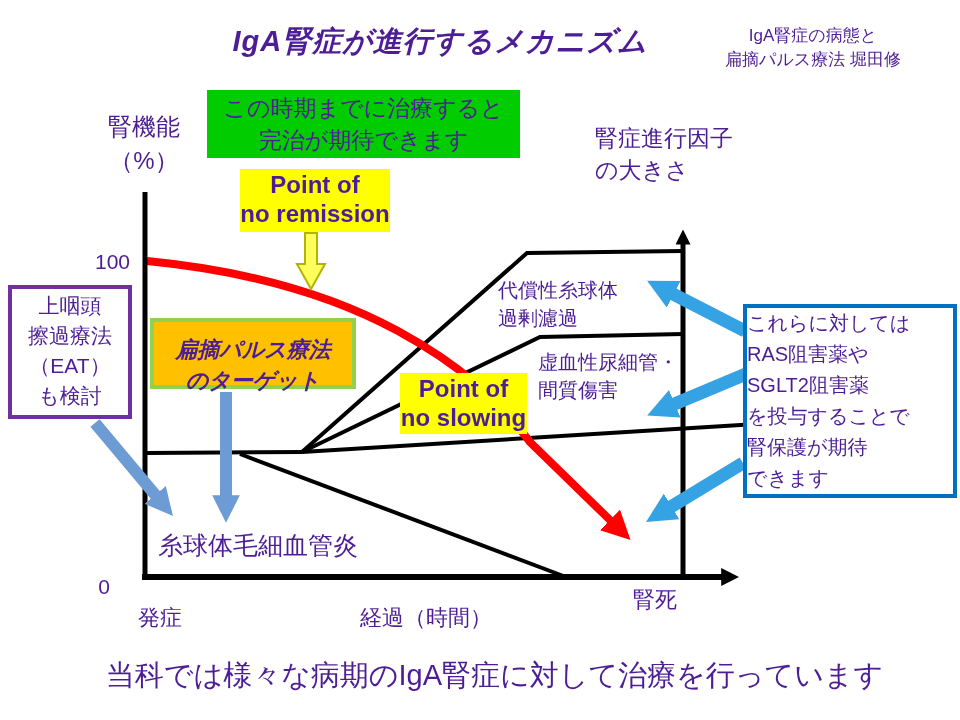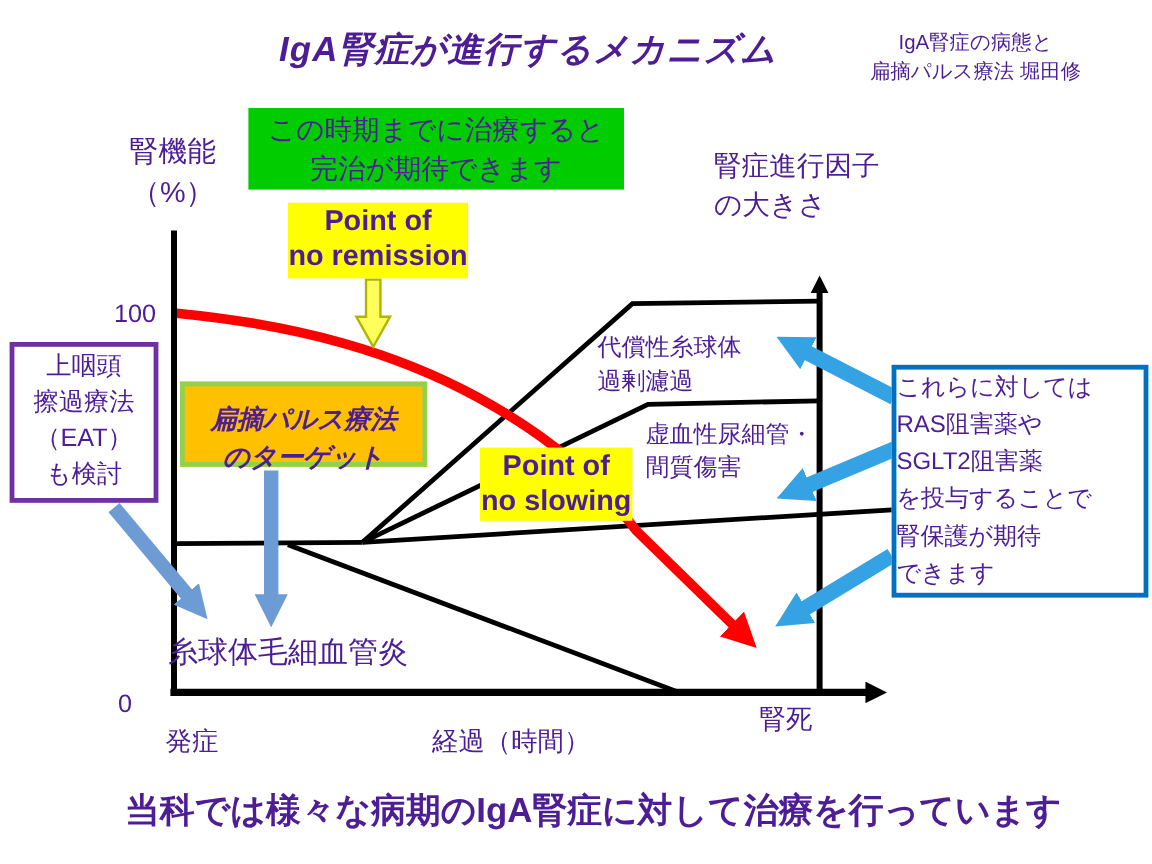--- a/index.html
+++ b/index.html
@@ -6,41 +6,41 @@
   html,body { background:#888; }
   .slide {
     position:relative; width:960px; height:720px; background:#ffffff;
     font-family:"Liberation Sans", sans-serif; color:#4c1d95; overflow:hidden;
     margin:0 auto;
   }
   .abs { position:absolute; }
   .ln { display:block; }
   .slide-title { left:160px; top:22px; width:560px; font-size:29px; font-weight:bold; font-style:italic; text-align:center; letter-spacing:1px; }
   .credit { left:668px; top:24px; width:290px; font-size:17px; line-height:24px; text-align:center; }
-  .footer { left:0; top:656px; width:960px; font-size:29px; font-weight:bold; text-align:center;padding-left:29px; }
+  .footer { left:0; top:656px; width:960px; font-size:29px; font-weight:normal; text-align:center;padding-left:29px; }
   .ylabel { left:88px; top:110px; width:112px; font-size:24px; line-height:34px; text-align:center; }
   .y100 { left:78px; top:250px; width:52px; font-size:21px; text-align:right; }
   .y0 { left:84px; top:575px; width:26px; font-size:21px; text-align:right; }
   .raxis-label { left:595px; top:122px; width:195px; font-size:23px; line-height:32px; text-align:left; }
   .xlab { font-size:22px; }
   .x-onset { left:138px; top:603px; }
   .x-time { left:360px; top:603px; }
   .x-death { left:633px; top:585px; }
   .green-box { left:207px; top:90px; width:313px; height:68px; background:#00CC00; font-size:23px; line-height:32px; text-align:center; padding-top:2px; }
   .yellow-box { background:#FFFF00; font-weight:bold; font-size:24px; line-height:29px; text-align:center; padding-top:1px; }
   .no-remission { left:240px; top:169px; width:150px; height:63px; }
   .no-slowing { left:400px; top:373px; width:127px; height:61px; }
   .eat-box { left:8px; top:285px; width:124px; height:134px; background:#fff; border:4px solid #7030A0; font-size:21px; line-height:30px; text-align:center; padding-top:2px; }
   .target-box { left:150px; top:318px; width:206px; height:71px; background:#FFC000; border:4px solid #92D050; font-size:22px; font-weight:bold; font-style:italic; line-height:31px; text-align:center; padding-top:12px; }
   .ras-box { left:743px; top:304px; width:214px; height:194px; background:#fff; border:4px solid #0070C0; font-size:20px; line-height:31px; text-align:left; }
   .region-label { font-size:20px; line-height:28px; }
   .rl-hyper { left:498px; top:276px; }
   .rl-ischemic { left:538px; top:348px; }
   .rl-protein { left:418px; top:461px; }
-  .rl-glomerular { left:140px; top:531px; font-size:25px;font-family:Liberation Serif, serif; }
+  .rl-glomerular { left:158px; top:531px; font-size:25px; }
   svg.overlay { position:absolute; left:0; top:0; }
 </style>
 </head>
 <body>
 
 <div class="slide">
 
   <svg class="overlay" width="960" height="720" viewBox="0 0 960 720">
     <defs>
       <marker id="mk-black" viewBox="0 0 10 10" refX="1" refY="5" markerWidth="3" markerHeight="3" orient="auto">

